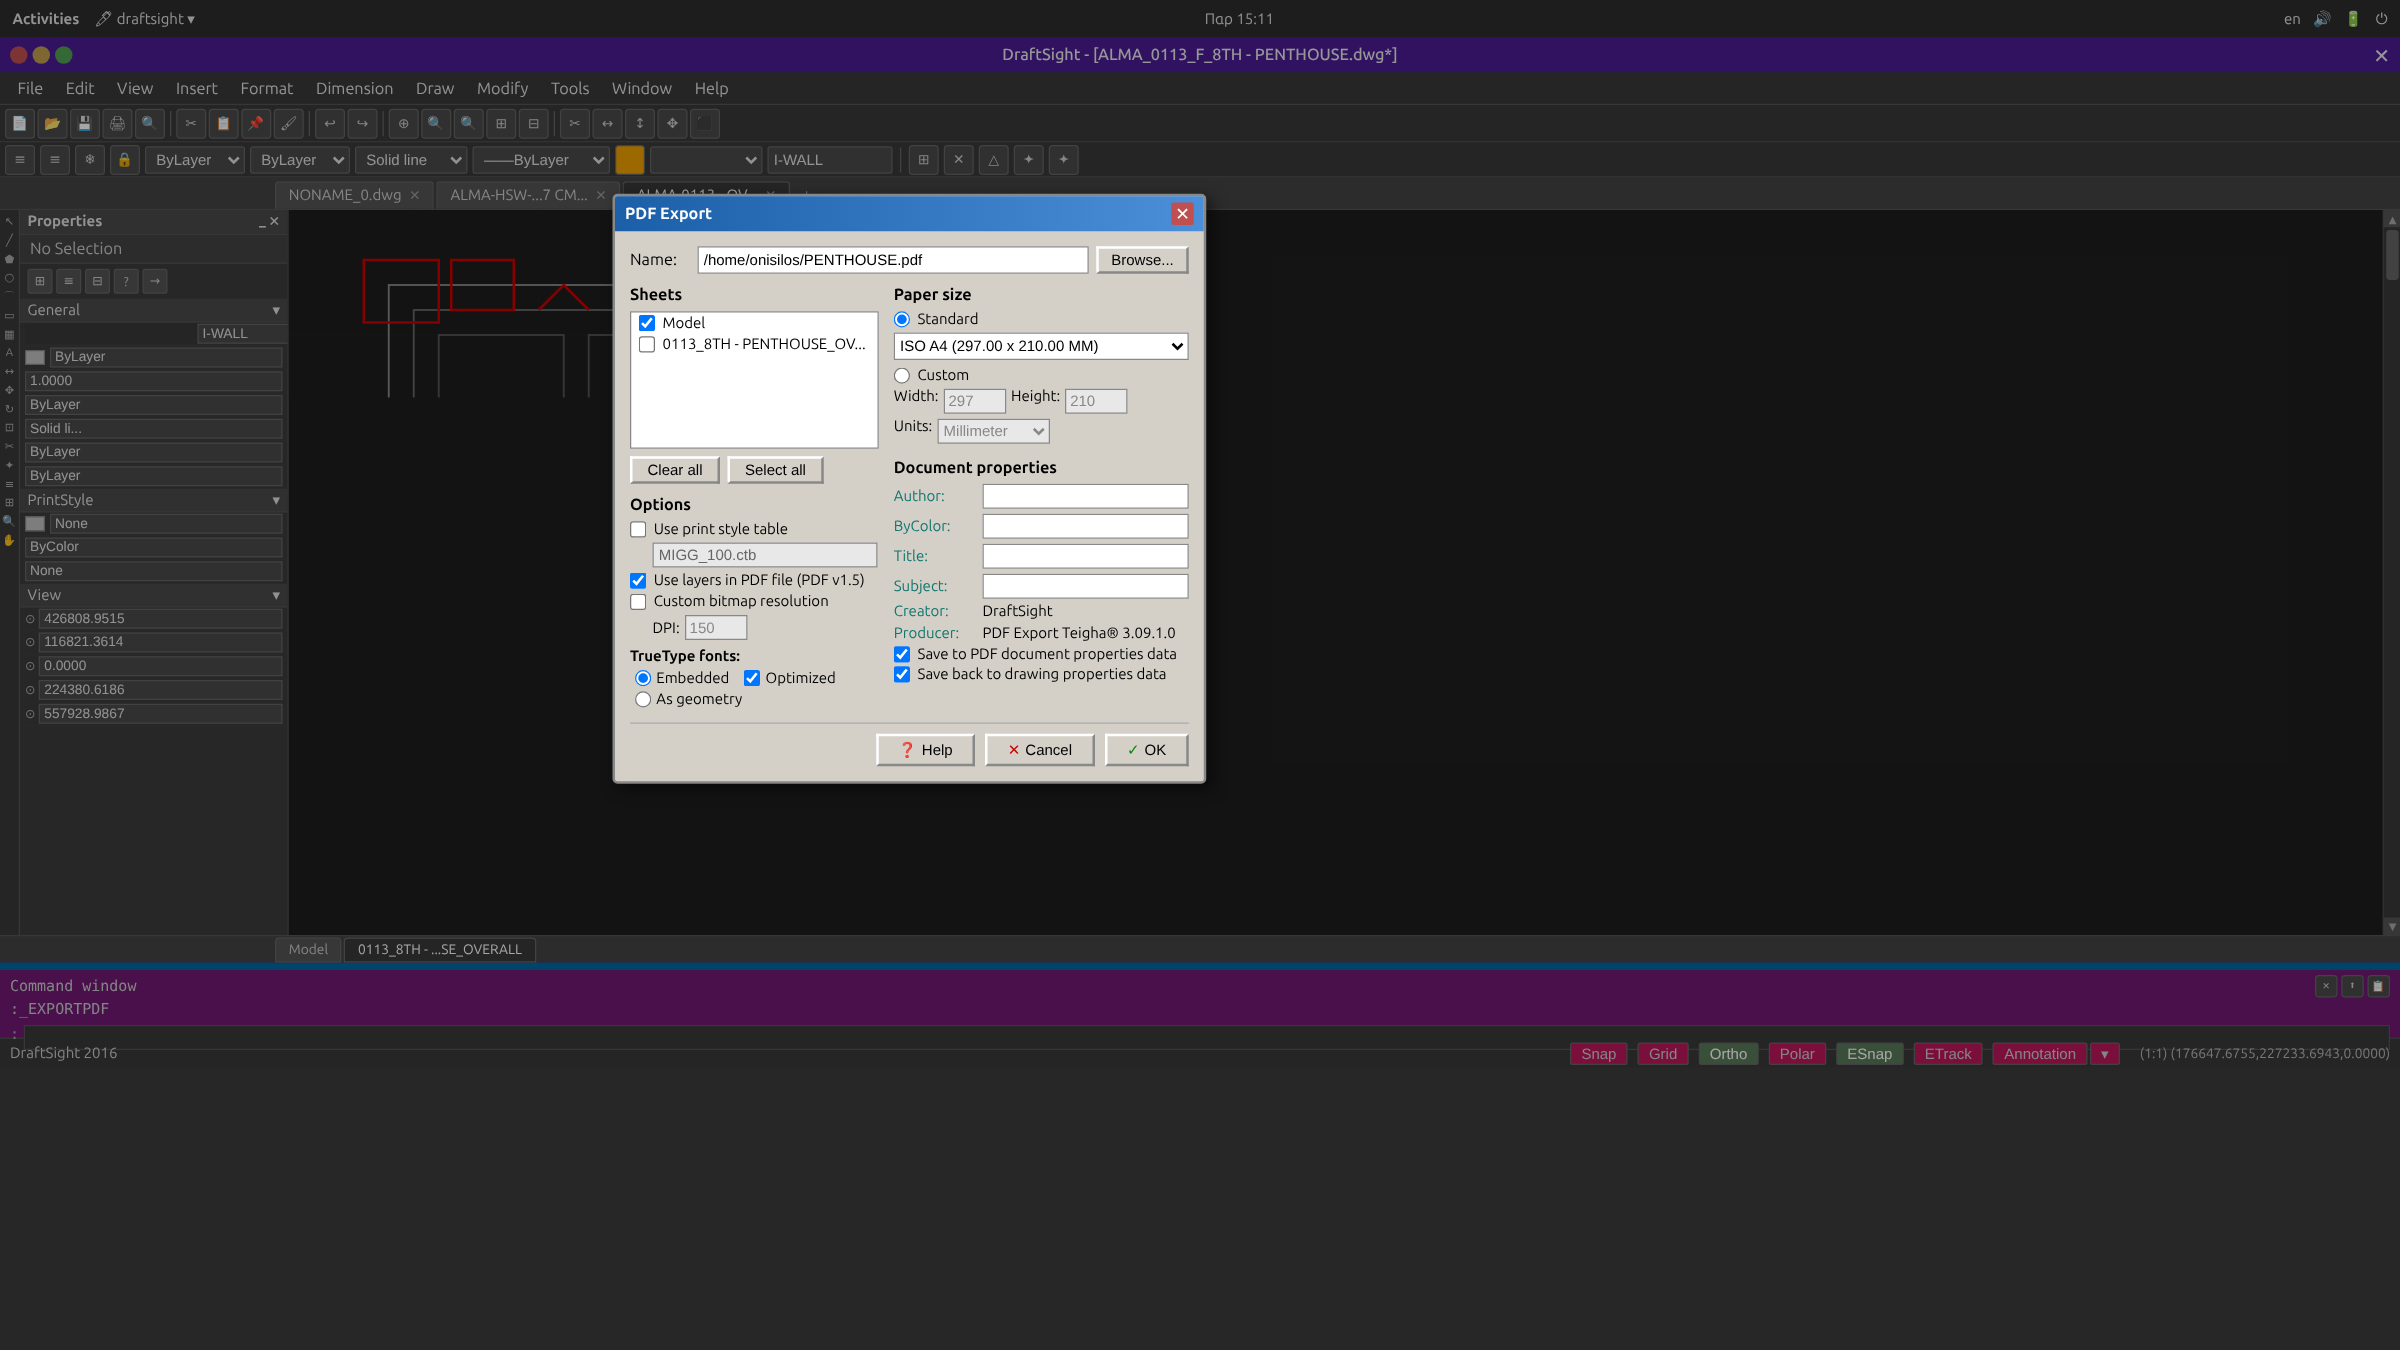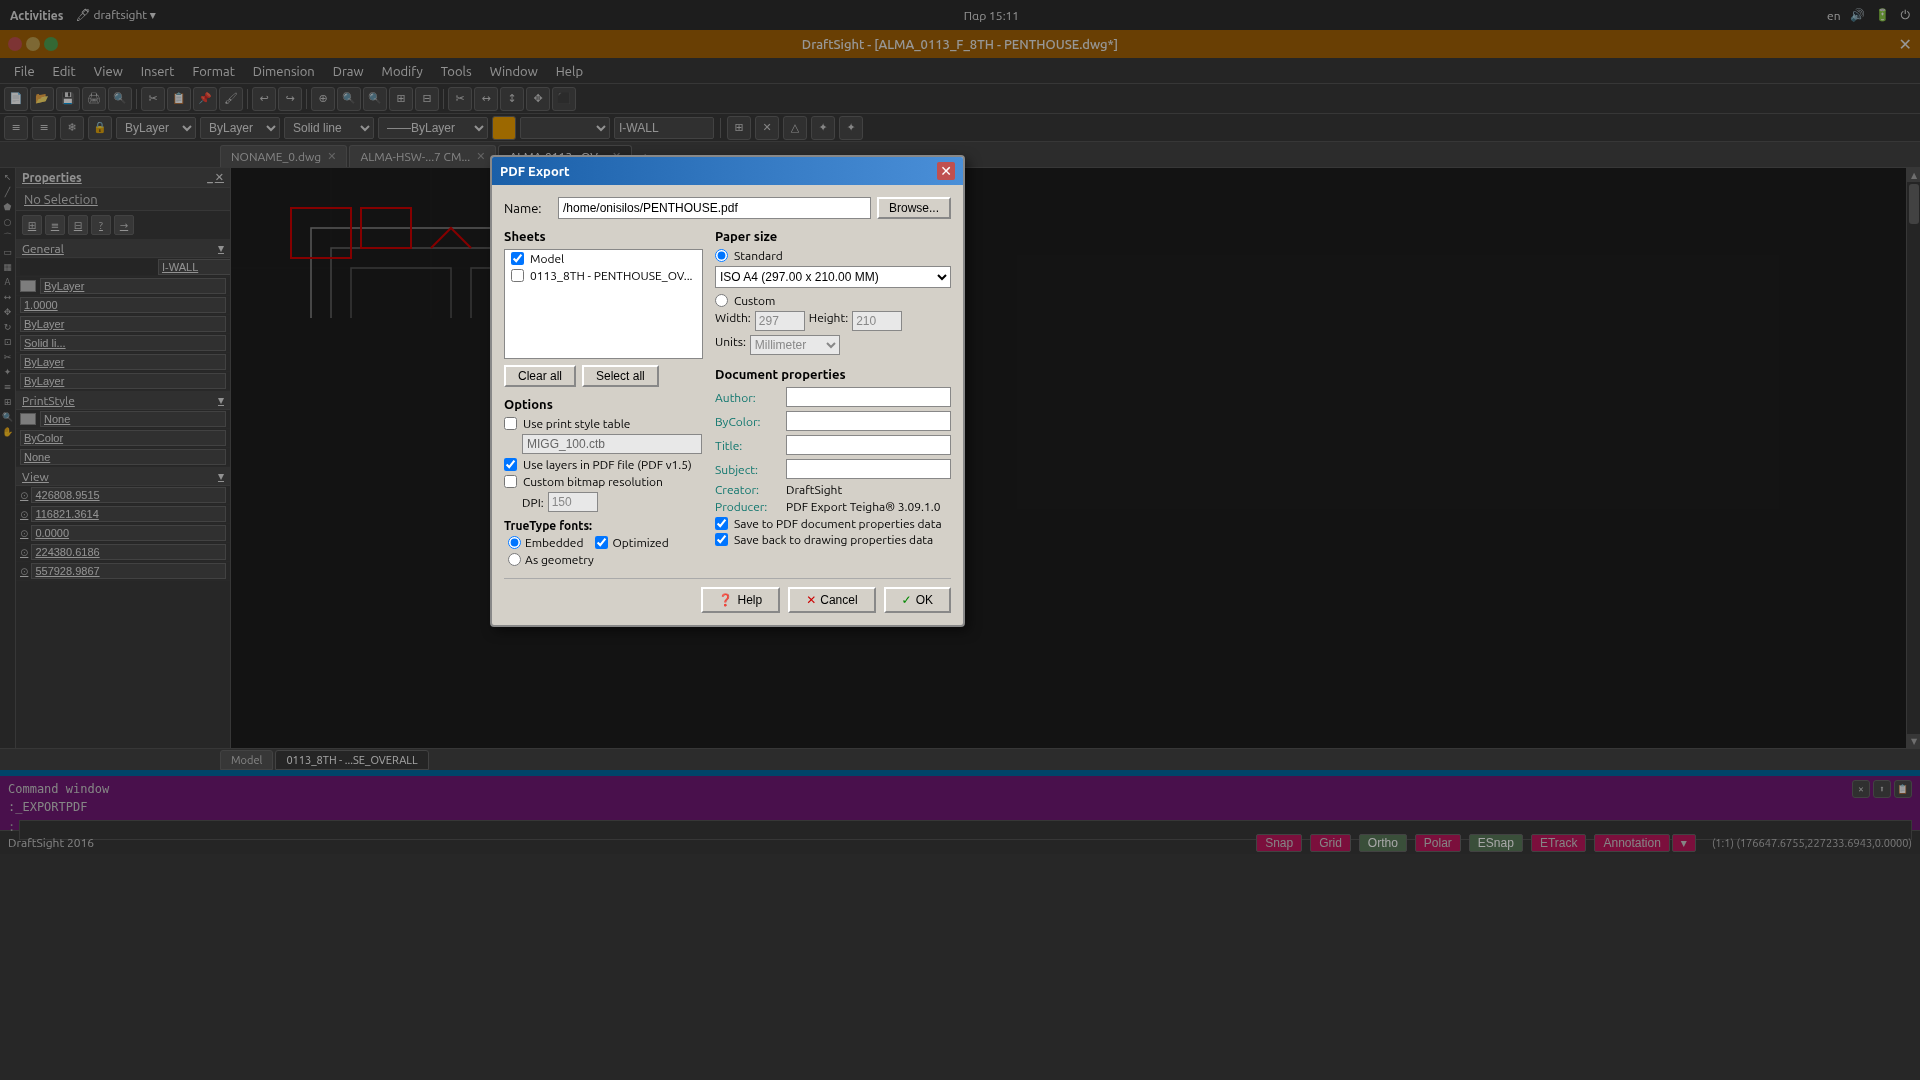--- a/index.html
+++ b/index.html
@@ -23,21 +23,21 @@
       background: #2d2d2d;
       padding: 0 10px;
       font-size: 12px;
     }
     #top-bar-left { display: flex; align-items: center; gap: 12px; }
     #top-bar-right { display: flex; align-items: center; gap: 10px; }
     .top-bar-app { font-weight: bold; color: #e0e0e0; }
 
     
     #title-bar {
-      background: #a16207;
+      background: #4c1d95;
       height: 28px;
       display: flex;
       align-items: center;
       justify-content: center;
       font-size: 13px;
       color: #e8e8e8;
       font-weight: 500;
     }
 
     
@@ -166,21 +166,20 @@
     }
 
     
     #properties-panel {
       width: 215px;
       background: #3c3c3c;
       border-right: 1px solid #555;
       display: flex;
       flex-direction: column;
       overflow: hidden;
-      text-decoration: underline;
     }
     #properties-header {
       display: flex;
       align-items: center;
       justify-content: space-between;
       padding: 3px 6px;
       background: #4a4a4a;
       border-bottom: 1px solid #555;
       font-size: 12px;
       font-weight: bold;

